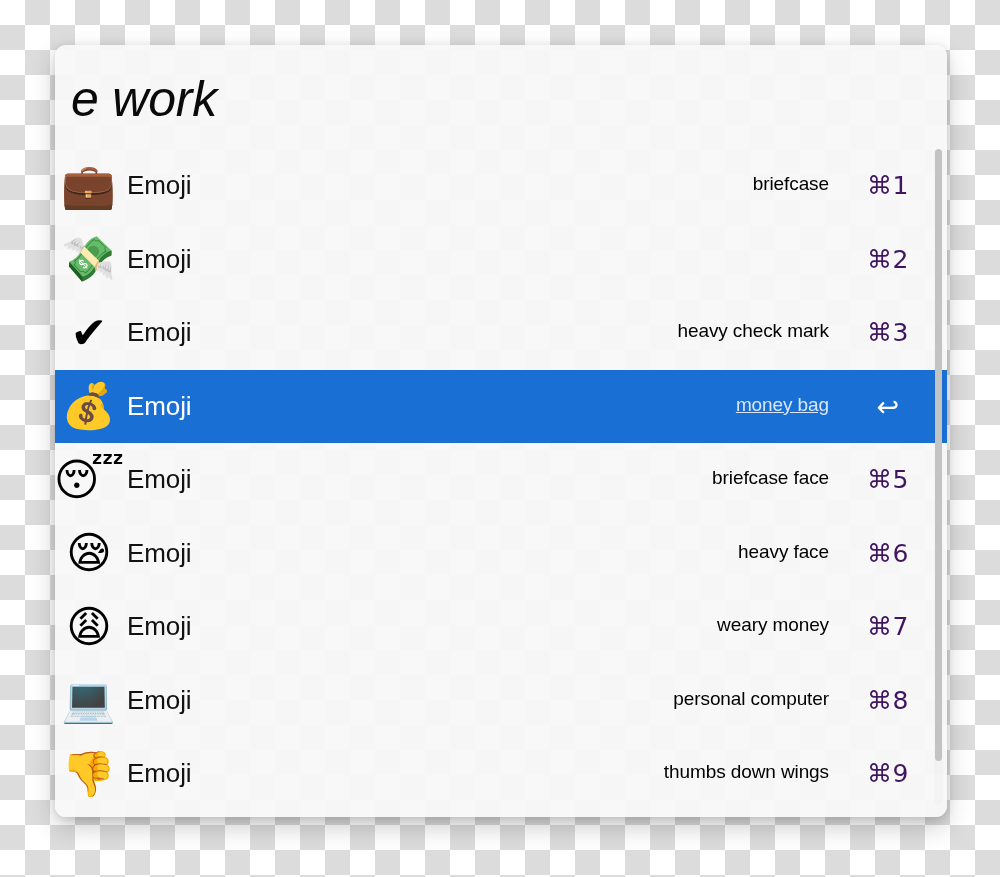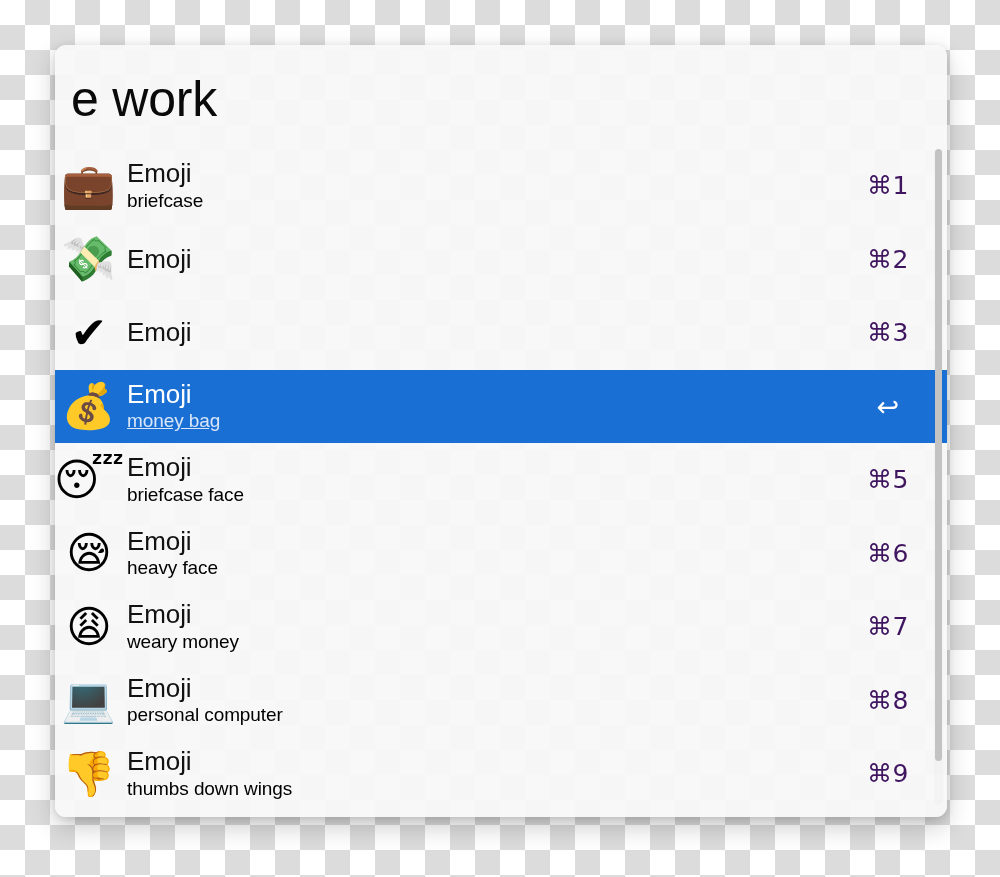--- a/index.html
+++ b/index.html
@@ -56,20 +56,21 @@
   }
   #query-text {
     font-size: 50px;
     font-weight: 300;
     letter-spacing: -0.2px;
     color: #0a0a0a;
     line-height: 1;
     white-space: pre;
     padding-left: 0px;
     margin-top: 4px;
+    font-style: italic;
   }
 
   
   #results {
     position: absolute;
     left: 0;
     top: 104px;
     width: 100%;
     bottom: 0;
   }
@@ -98,22 +99,22 @@
     line-height: 1;
     font-family: "DejaVu Sans", sans-serif;
     user-select: none;
   }
 
   .row-text {
     flex: 1 1 auto;
     min-width: 0;
     padding-left: 12px;
     display: flex;
-    flex-direction: column;
-    justify-content: center;
+    flex-direction: row;
+    justify-content: space-between;
   }
   .row-title {
     font-size: 26px;
     font-weight: 400;
     color: #121212;
     line-height: 1.1;
     letter-spacing: -0.1px;
   }
   .row-sub {
     font-size: 19px;
@@ -186,20 +187,21 @@
           <div class="row-icon">💸</div>
           <div class="row-text">
             <div class="row-title">Emoji</div>
           </div>
           <div class="row-shortcut">⌘2</div>
         </div>
         <div class="row">
           <div class="row-icon">✔</div>
           <div class="row-text">
             <div class="row-title">Emoji</div>
+            <div class="row-sub">heavy check mark</div>
           </div>
           <div class="row-shortcut">⌘3</div>
         </div>
         <div class="row selected">
           <div class="row-icon">💰</div>
           <div class="row-text">
             <div class="row-title">Emoji</div>
             <div class="row-sub">money bag</div>
           </div>
           <div class="row-shortcut">↩</div>

